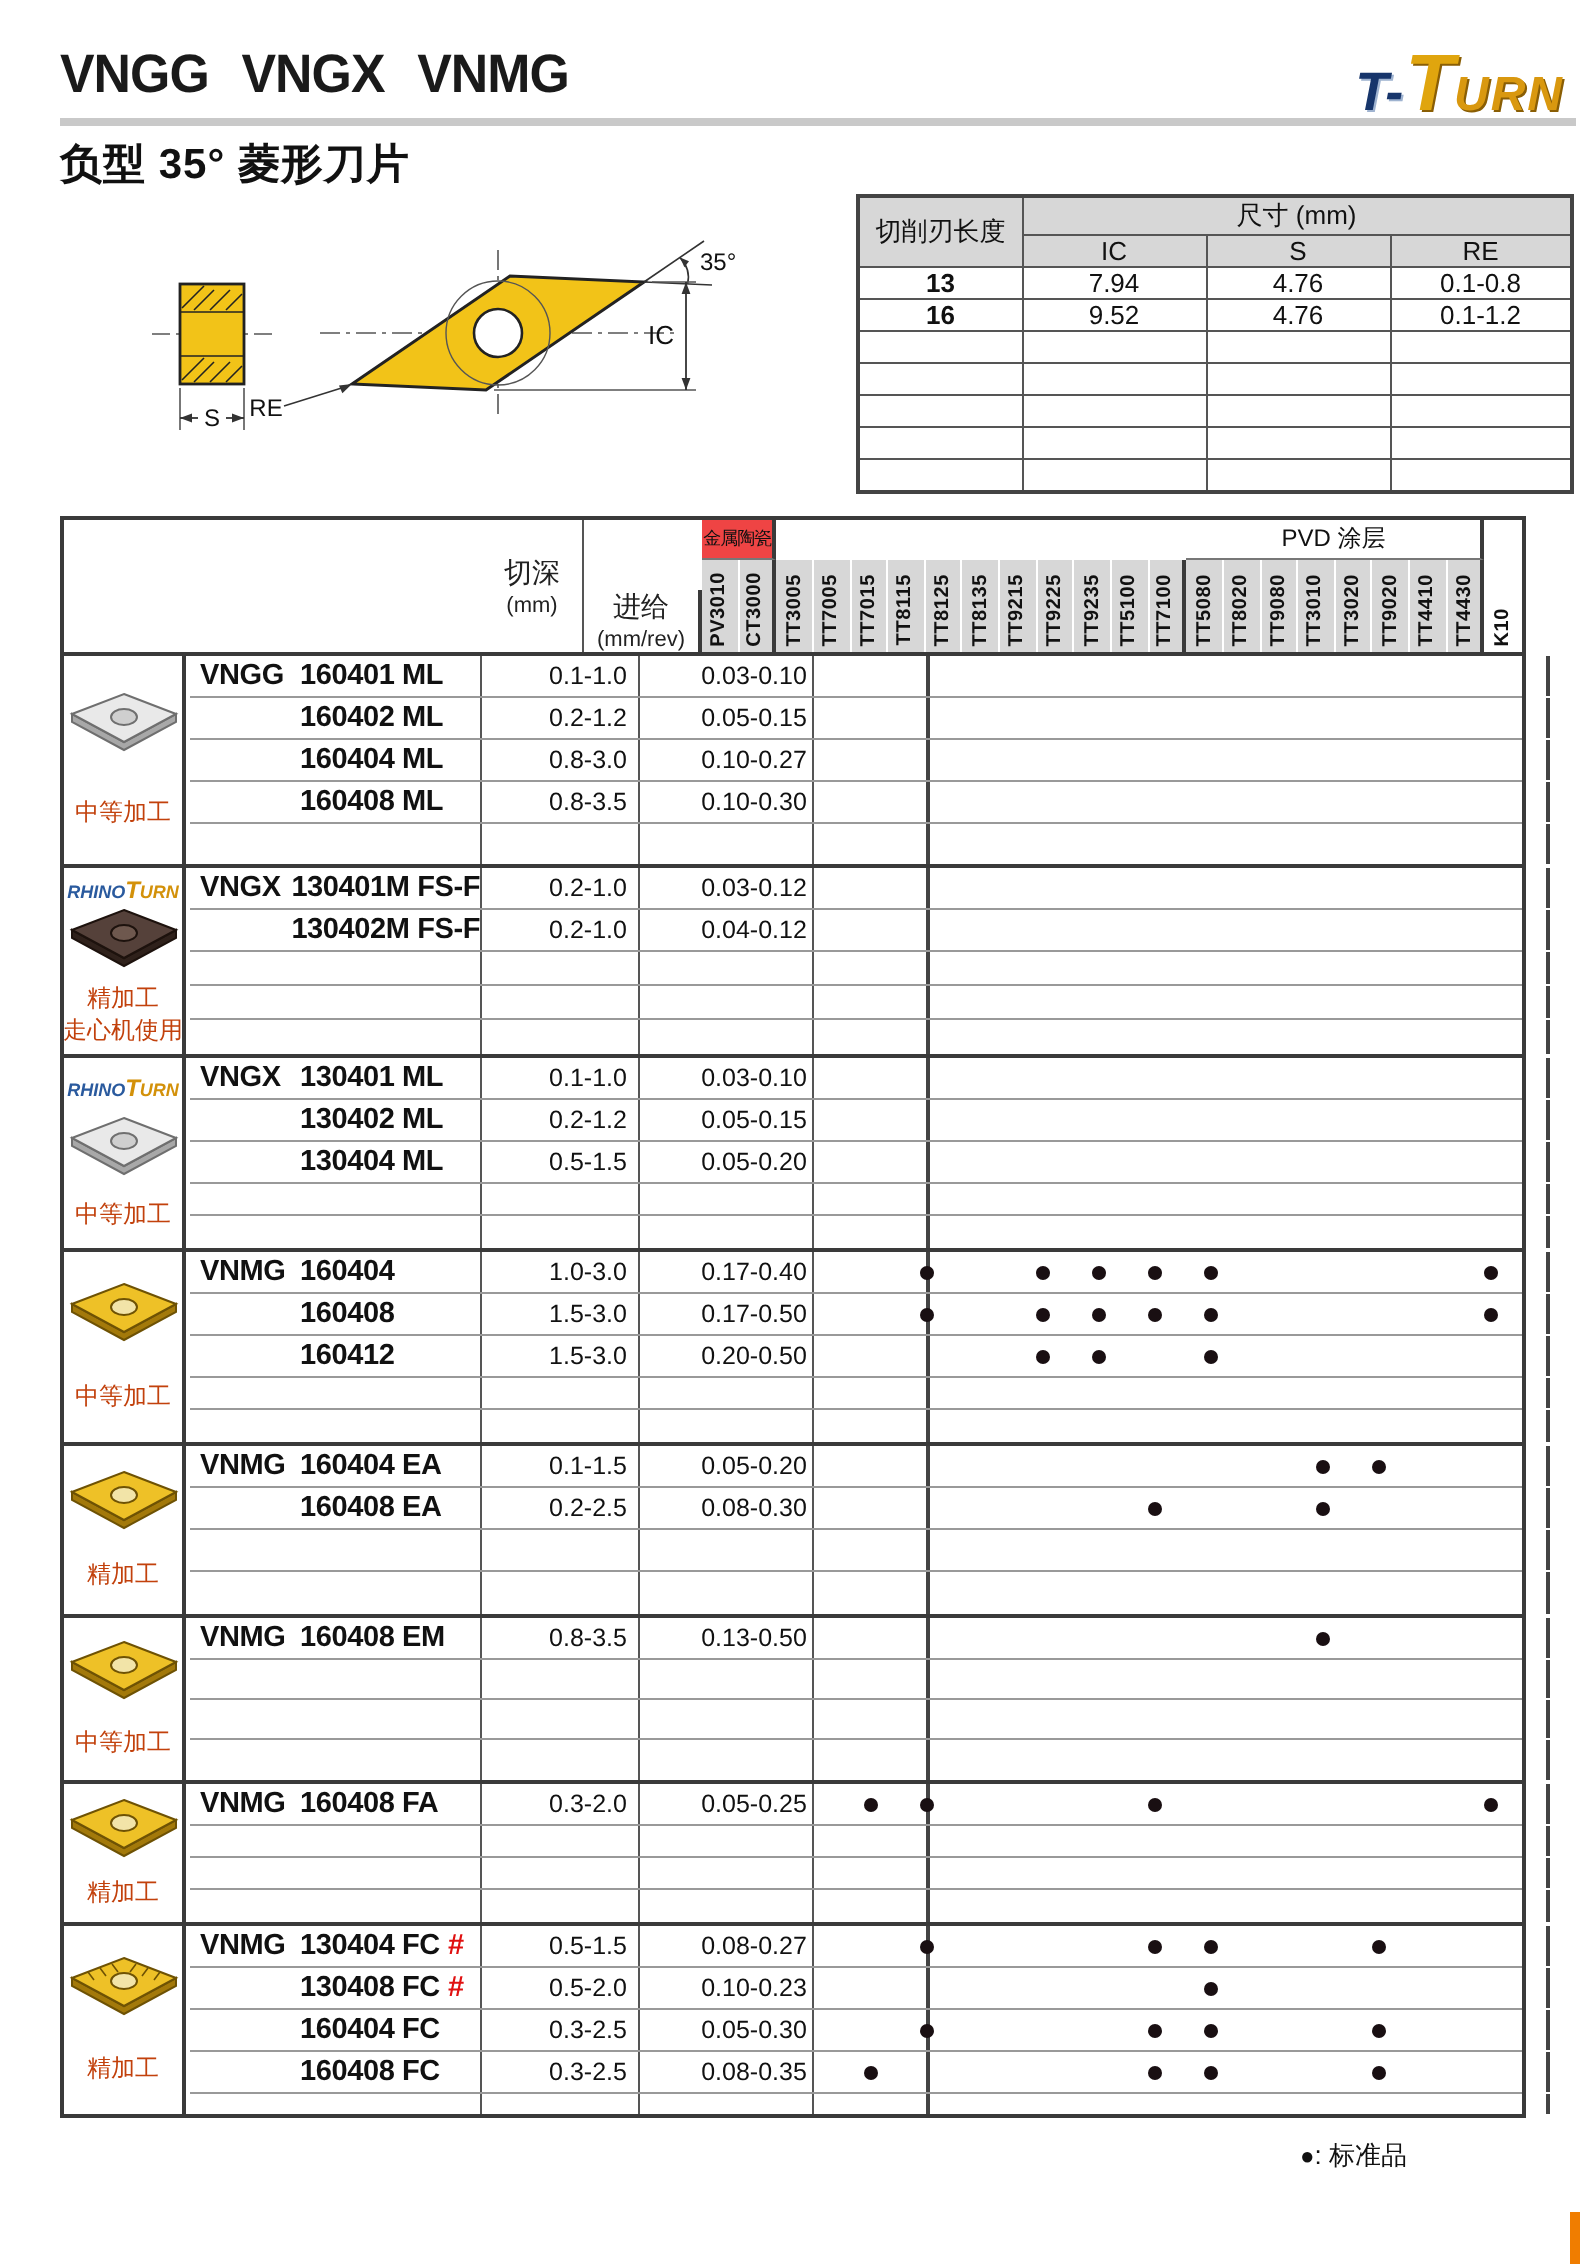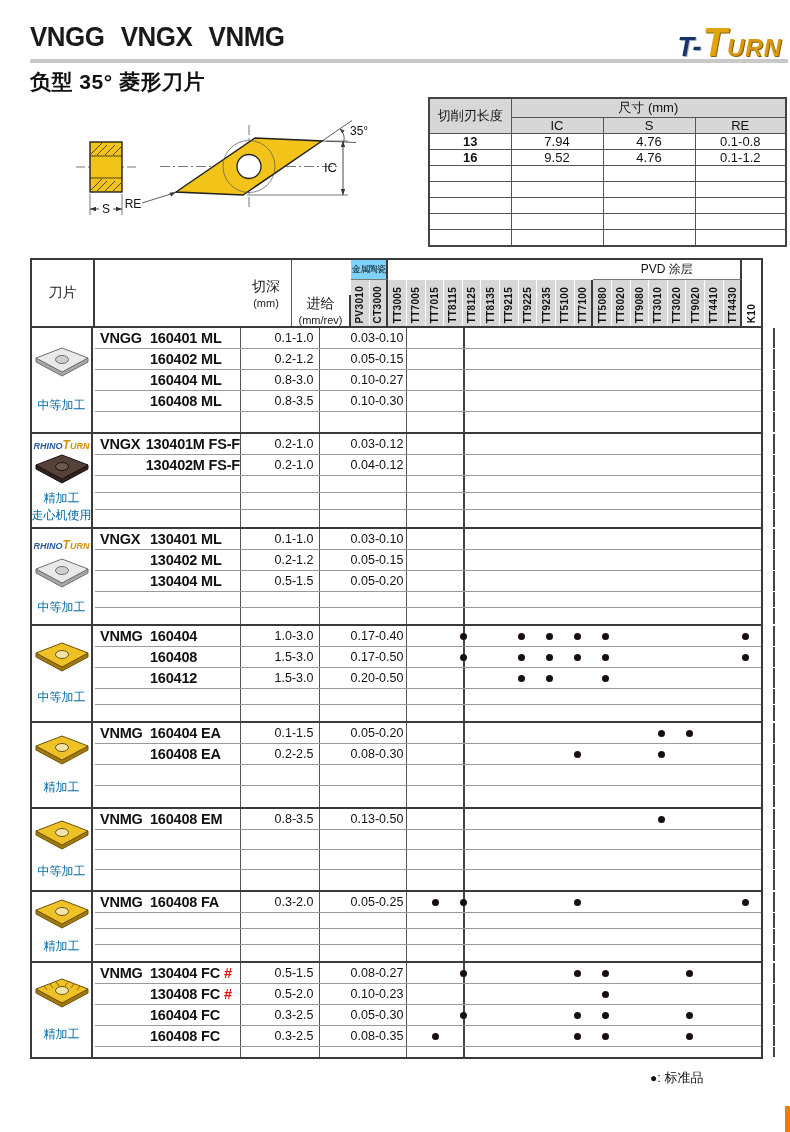--- a/index.html
+++ b/index.html
@@ -26,37 +26,37 @@
   #dim-table td.len{font-weight:bold;}
   #dim-table tr.empty td{height:15px;}
 
   
   #main-table{position:absolute;left:30px;top:258px;width:733px;border:2px solid #3a3a3a;box-sizing:border-box;background:#fff;}
   .mt-header{display:grid;grid-template-columns:63px 146px 51px 59px repeat(22,1fr);grid-template-rows:20px 46px;border-bottom:2px solid #3a3a3a;}
   .hcell{display:flex;flex-direction:column;align-items:center;justify-content:center;font-size:14px;color:#222;border-right:1px solid #555;}
   .hcell .sub{font-size:11px;margin-top:1px;}
   .hcell.thick{border-right:2px solid #3a3a3a;}
   .gcell{display:flex;align-items:center;justify-content:center;font-size:12px;color:#111;border-bottom:1px solid #777;border-right:1px solid #fff;overflow:hidden;}
-  .gcell.shaded{background:#7dd3fc;font-size:9px;letter-spacing:-0.5px;}
+  .gcell.shaded{background:#ef4444;font-size:9px;letter-spacing:-0.5px;}
   .gcell.gb{border-right:2px solid #3a3a3a;}
   .gcell.blank{border-bottom:none;border-right:none;background:#fff;}
   .vcell{display:flex;justify-content:center;align-items:flex-end;padding-bottom:3px;background:#d7d7d7;border-right:1px solid #fff;box-sizing:border-box;}
   .vcell.k10{background:#fff;border-right:none;}
   .vcell.gb{border-right:2px solid #3a3a3a;}
   .vlabel{writing-mode:vertical-rl;transform:rotate(180deg);font-size:10px;font-weight:bold;color:#111;letter-spacing:0.3px;}
 
   .section{position:relative;border-bottom:2px solid #3a3a3a;}
   .section:last-child{border-bottom:none;}
   .insert-cell{position:absolute;left:0;top:0;bottom:0;width:61px;border-right:2px solid #3a3a3a;
     display:flex;flex-direction:column;align-items:center;justify-content:space-evenly;padding:2px 0;box-sizing:border-box;overflow:hidden;}
   .ins-logo{font-size:9px;font-style:italic;font-weight:bold;white-space:nowrap;}
   .ins-logo .rhino{color:#2a5a9e;}
   .ins-logo .turn-t{color:#d3910a;font-size:12px;}
   .ins-logo .turn{color:#d3910a;}
-  .ins-label{font-size:12px;color:#0369a1;text-align:center;line-height:1.35;white-space:nowrap;}
+  .ins-label{font-size:12px;color:#c2410c;text-align:center;line-height:1.35;white-space:nowrap;}
   .rows{margin-left:63px;}
   .row{display:grid;grid-template-columns:146px 51px 59px repeat(22,1fr);border-bottom:1px solid #999;box-sizing:border-box;gap:28px;}
   .row.last{border-bottom:none;}
   .cell{display:flex;align-items:center;justify-content:center;box-sizing:border-box;}
   .cell.model{justify-content:flex-start;padding-left:5px;border-right:1px solid #555;font-weight:bold;font-size:14.5px;color:#111;white-space:nowrap;letter-spacing:-0.2px;}
   .cell.num{border-right:1px solid #555;font-size:12.5px;color:#111;}
   .prefix{display:inline-block;width:50px;}
   .hash{color:#e01010;margin-left:4px;font-weight:bold;}
   .pin{position:relative;box-sizing:border-box;}
   .pin.stripe{background:#e4e4e4;}
@@ -180,23 +180,20 @@
         <td>&nbsp;</td>
         <td>&nbsp;</td>
         <td>&nbsp;</td>
         <td>&nbsp;</td>
       </tr>
     </tbody>
 </table>
 
 <div id="main-table">
     <div class="mt-header">
-      <div class="hcell thick" style="grid-area: 1 / 1 / 3;">
-        <div>刀片</div>
-      </div>
       <div class="hcell" style="grid-area: 1 / 3 / 3;">
         <div>切深</div>
         <div class="sub">(mm)</div>
       </div>
       <div class="hcell thick" style="grid-area: 1 / 4 / 3; margin-top: 35px;">
         <div>进给</div>
         <div class="sub">(mm/rev)</div>
       </div>
       <div class="gcell shaded gb" style="grid-area: 1 / 5 / auto / 7;">金属陶瓷</div>
       <div class="gcell gb" style="grid-area: 1 / 18 / auto / 26;">PVD 涂层</div>

